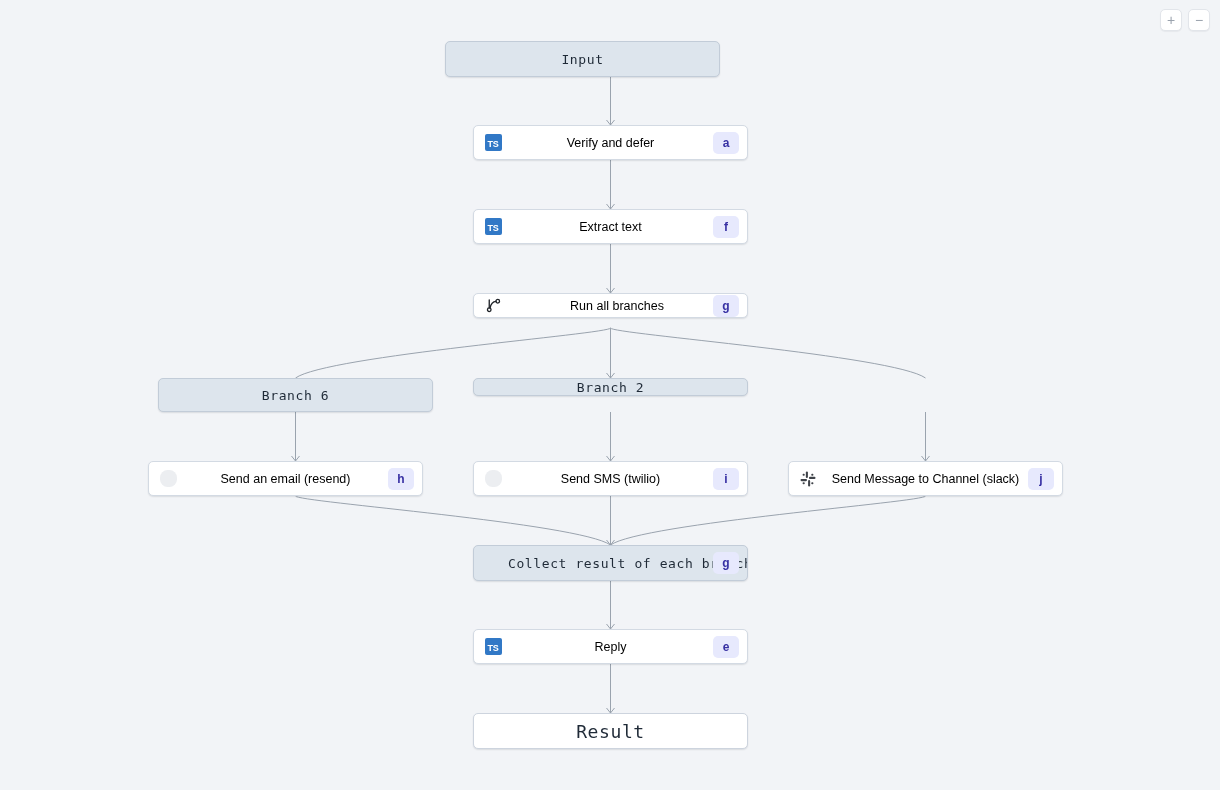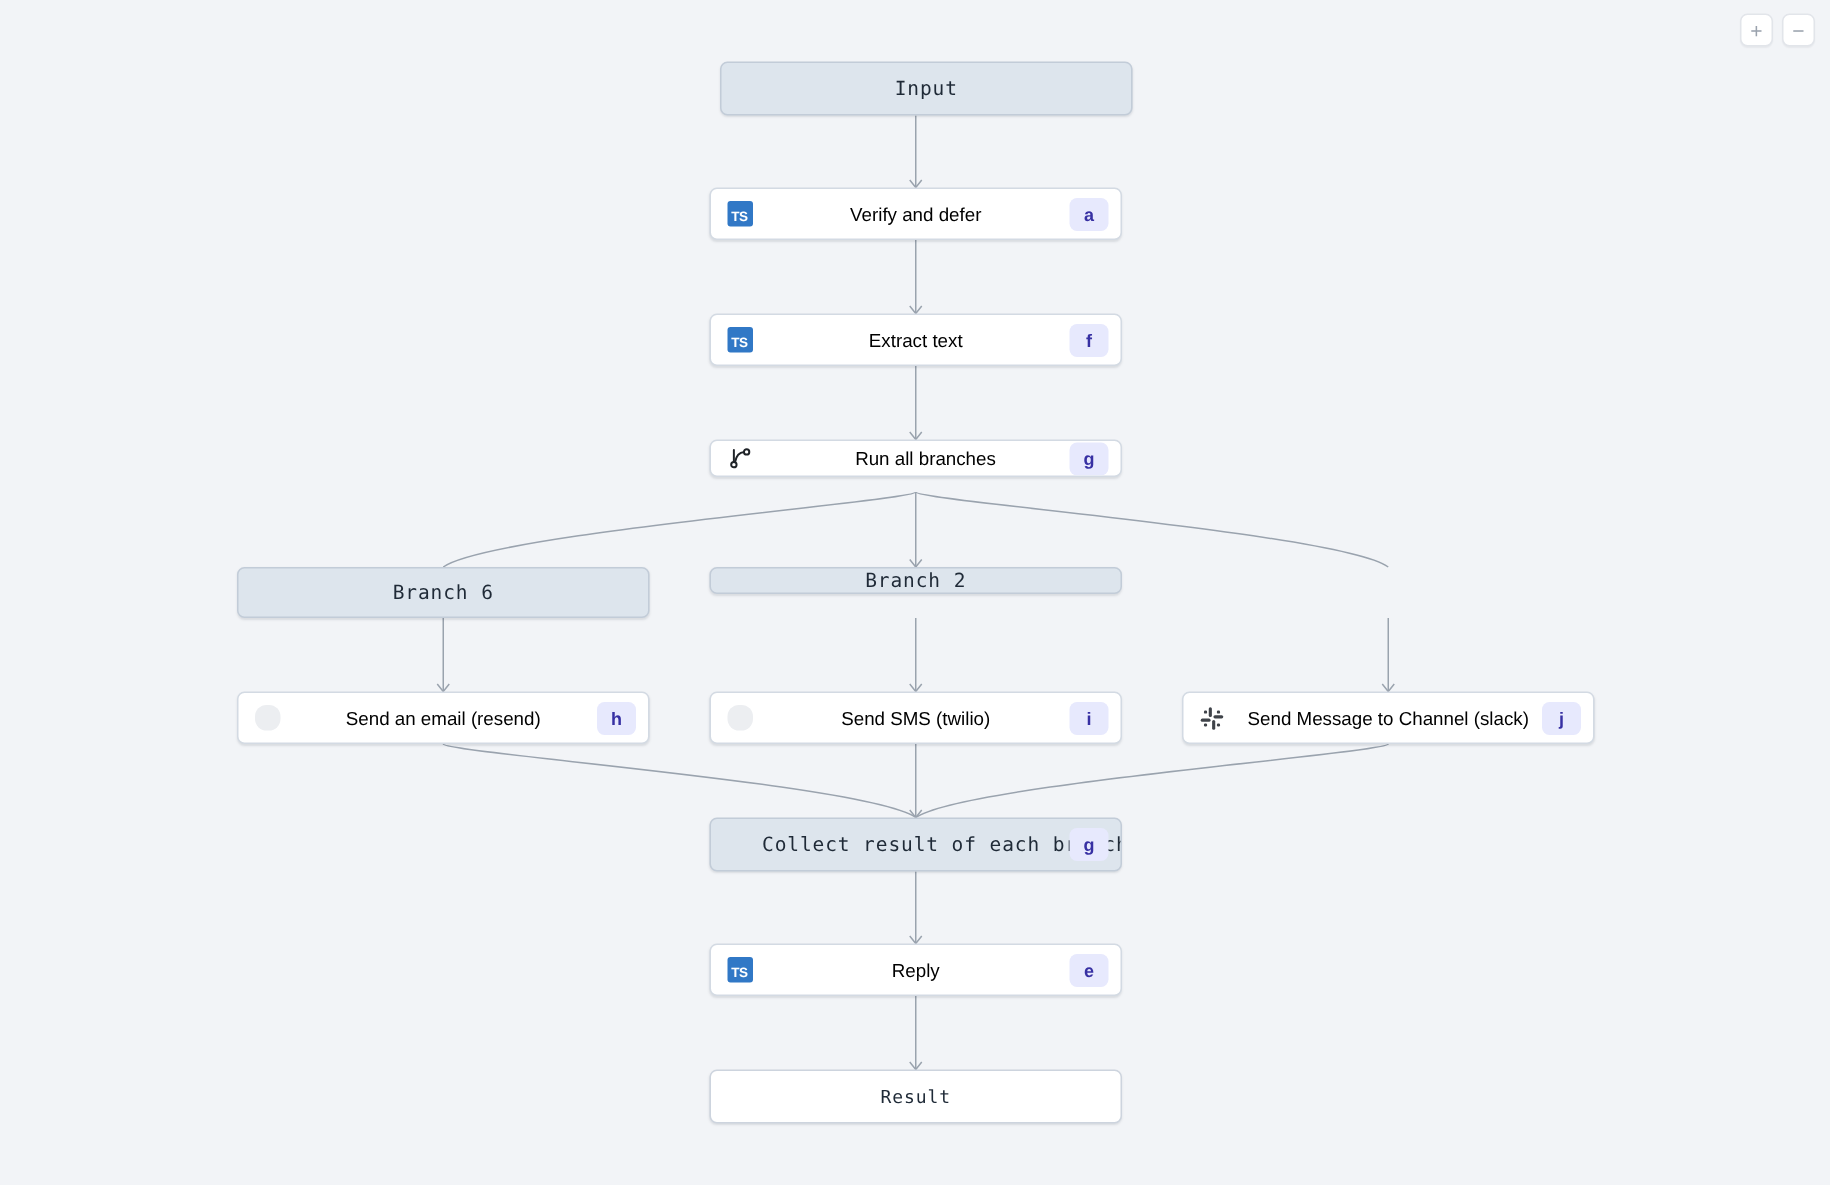--- a/index.html
+++ b/index.html
@@ -58,21 +58,21 @@
     color: #1f2a37;
   }
 
   
   .node.plain {
     background: #ffffff;
     border-color: #cdd4de;
   }
   .node.plain .label {
     font-family: "DejaVu Sans Mono", "Liberation Mono", monospace;
-    font-size: 12px;
+    font-size: 18px;
     letter-spacing: 0.6px;
     color: #1f2a37;
   }
 
   
   .node.step {
     background: #ffffff;
     border-color: #d3dae3;
   }
   .node.step .label {
@@ -195,21 +195,21 @@
       <path d="M 606.5 708 L 610.5 713 L 614.5 708" fill="none" stroke="#9aa3ae" stroke-width="1"></path>
       <path d="M 606.5 120 L 610.5 125 L 614.5 120" fill="none" stroke="#9aa3ae" stroke-width="1"></path>
       <path d="M 606.5 204 L 610.5 209 L 614.5 204" fill="none" stroke="#9aa3ae" stroke-width="1"></path>
       <path d="M 606.5 288 L 610.5 293 L 614.5 288" fill="none" stroke="#9aa3ae" stroke-width="1"></path>
       <path d="M 291.5 456 L 295.5 461 L 299.5 456" fill="none" stroke="#9aa3ae" stroke-width="1"></path>
       <path d="M 606.5 456 L 610.5 461 L 614.5 456" fill="none" stroke="#9aa3ae" stroke-width="1"></path>
       <path d="M 921.5 456 L 925.5 461 L 929.5 456" fill="none" stroke="#9aa3ae" stroke-width="1"></path>
     </svg>
 
   <div id="nodes">
-      <div class="node frame" id="node-input" style="left: 480px; top: 41px; width: 275px; height: 36px;">
+      <div class="node frame" id="node-input" style="left: 445px; top: 41px; width: 275px; height: 36px;">
         <span class="label">Input</span>
       </div>
       <div class="node step" id="node-verify-and-defer" style="left: 473px; top: 125px; width: 275px; height: 35px;">
         <span class="icon-slot">
           <span class="ts-icon">TS</span>
         </span>
         <span class="label">Verify and defer</span>
         <span class="badge">a</span>
       </div>
       <div class="node step" id="node-extract-text" style="left: 473px; top: 209px; width: 275px; height: 35px;">
@@ -230,21 +230,21 @@
         </span>
         <span class="label">Run all branches</span>
         <span class="badge">g</span>
       </div>
       <div class="node frame" id="node-branch-1" style="left: 158px; top: 378px; width: 275px; height: 34px;">
         <span class="label">Branch 6</span>
       </div>
       <div class="node frame" id="node-branch-2" style="left: 473px; top: 378px; width: 275px; height: 18px;">
         <span class="label">Branch 2</span>
       </div>
-      <div class="node step" id="node-send-an-email" style="left: 158px; top: 461px; width: 275px; height: 35px;">
+      <div class="node step" id="node-send-an-email" style="left: 148px; top: 461px; width: 275px; height: 35px;">
         <span class="icon-slot">
           <span class="blob-icon"></span>
         </span>
         <span class="label">Send an email (resend)</span>
         <span class="badge">h</span>
       </div>
       <div class="node step" id="node-send-message-to-channel" style="left: 788px; top: 461px; width: 275px; height: 35px;">
         <span class="icon-slot slack-icon">
           <svg width="16" height="16" viewBox="0 0 20 20" fill="#3f4349">
             <rect x="7.3" y="0.6" width="2.6" height="8.2" rx="1.3"></rect>

